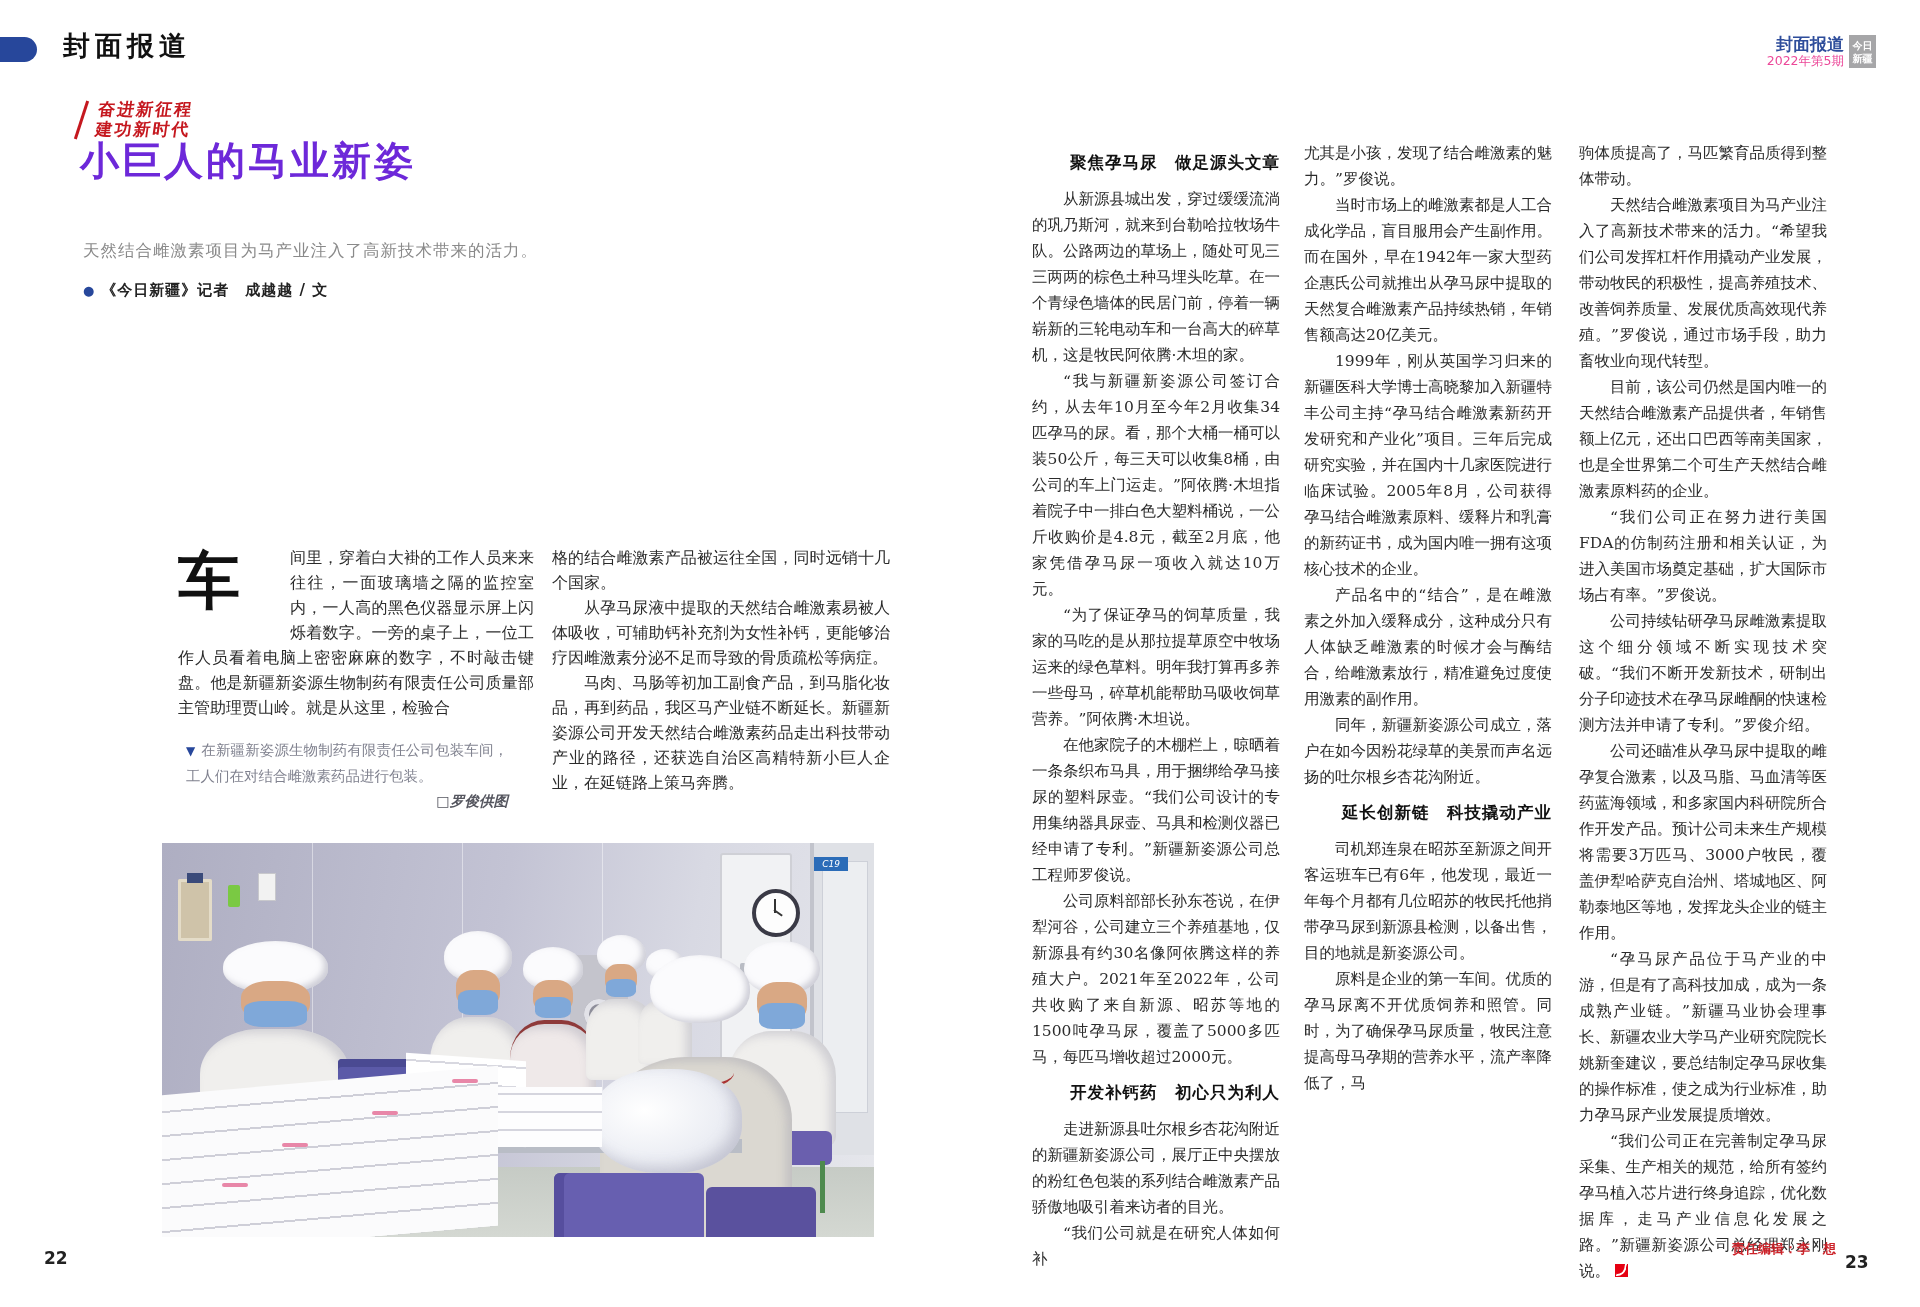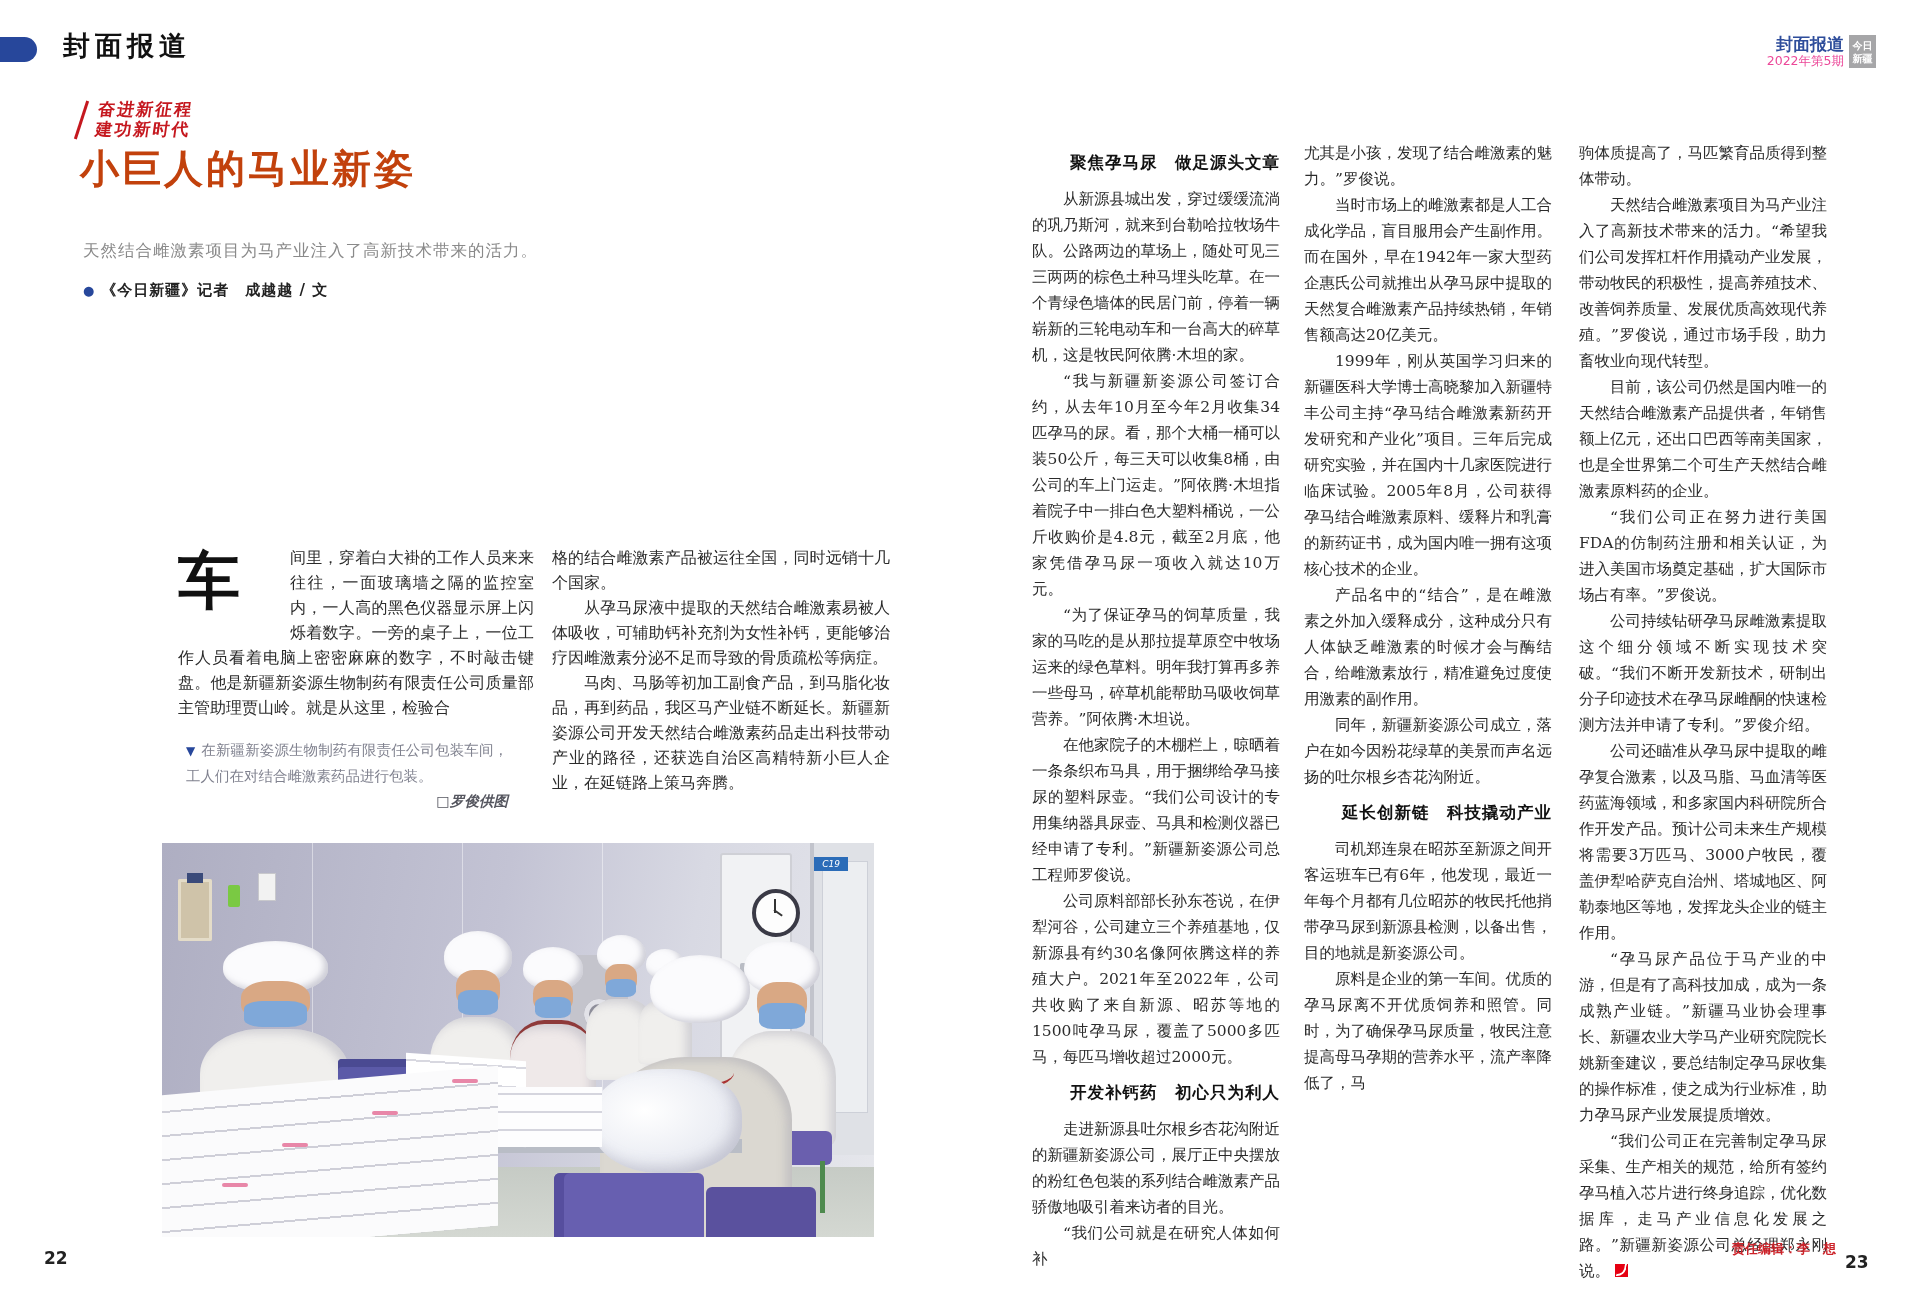--- a/index.html
+++ b/index.html
@@ -10,21 +10,21 @@
   
   .kicker-tab{position:absolute;left:0;top:37px;width:37px;height:25px;background:#27479b;
               border-radius:0 13px 13px 0;}
   .kicker{position:absolute;left:63px;top:28px;font-size:27px;letter-spacing:5px;font-weight:600;
           font-family:"DejaVu Serif","Liberation Serif",serif;color:#111;}
   .slogan-slash{position:absolute;left:80px;top:100px;width:3px;height:40px;background:#c5181f;
                 transform:rotate(18deg);}
   .slogan{position:absolute;left:97px;top:99px;color:#c5181f;font-weight:bold;
           font-family:"DejaVu Sans","Liberation Sans",sans-serif;font-size:17px;line-height:20px;
           letter-spacing:2px;transform:skewX(-8deg);}
-  .headline{position:absolute;left:80px;top:142px;font-size:39px;font-weight:900;color:#c2410c;
+  .headline{position:absolute;left:80px;top:134px;font-size:39px;font-weight:900;color:#6d28d9;
             letter-spacing:3px;font-family:"DejaVu Sans","Liberation Sans",sans-serif;}
   .dek{position:absolute;left:83px;top:240px;font-size:16.5px;color:#8a8a8a;letter-spacing:1px;
        font-family:"DejaVu Sans","Liberation Sans",sans-serif;}
   .byline{position:absolute;left:83px;top:281px;font-size:15px;font-weight:bold;color:#222;
           font-family:"DejaVu Sans","Liberation Sans",sans-serif;letter-spacing:1px;}
   .byline .dot{color:#27479b;font-size:13px;margin-right:6px;}
 
   
   .lcol{position:absolute;top:545px;font-size:16px;line-height:25px;text-align:justify;color:#2b2b2b;}
   .lcol1{left:178px;width:356px;}

